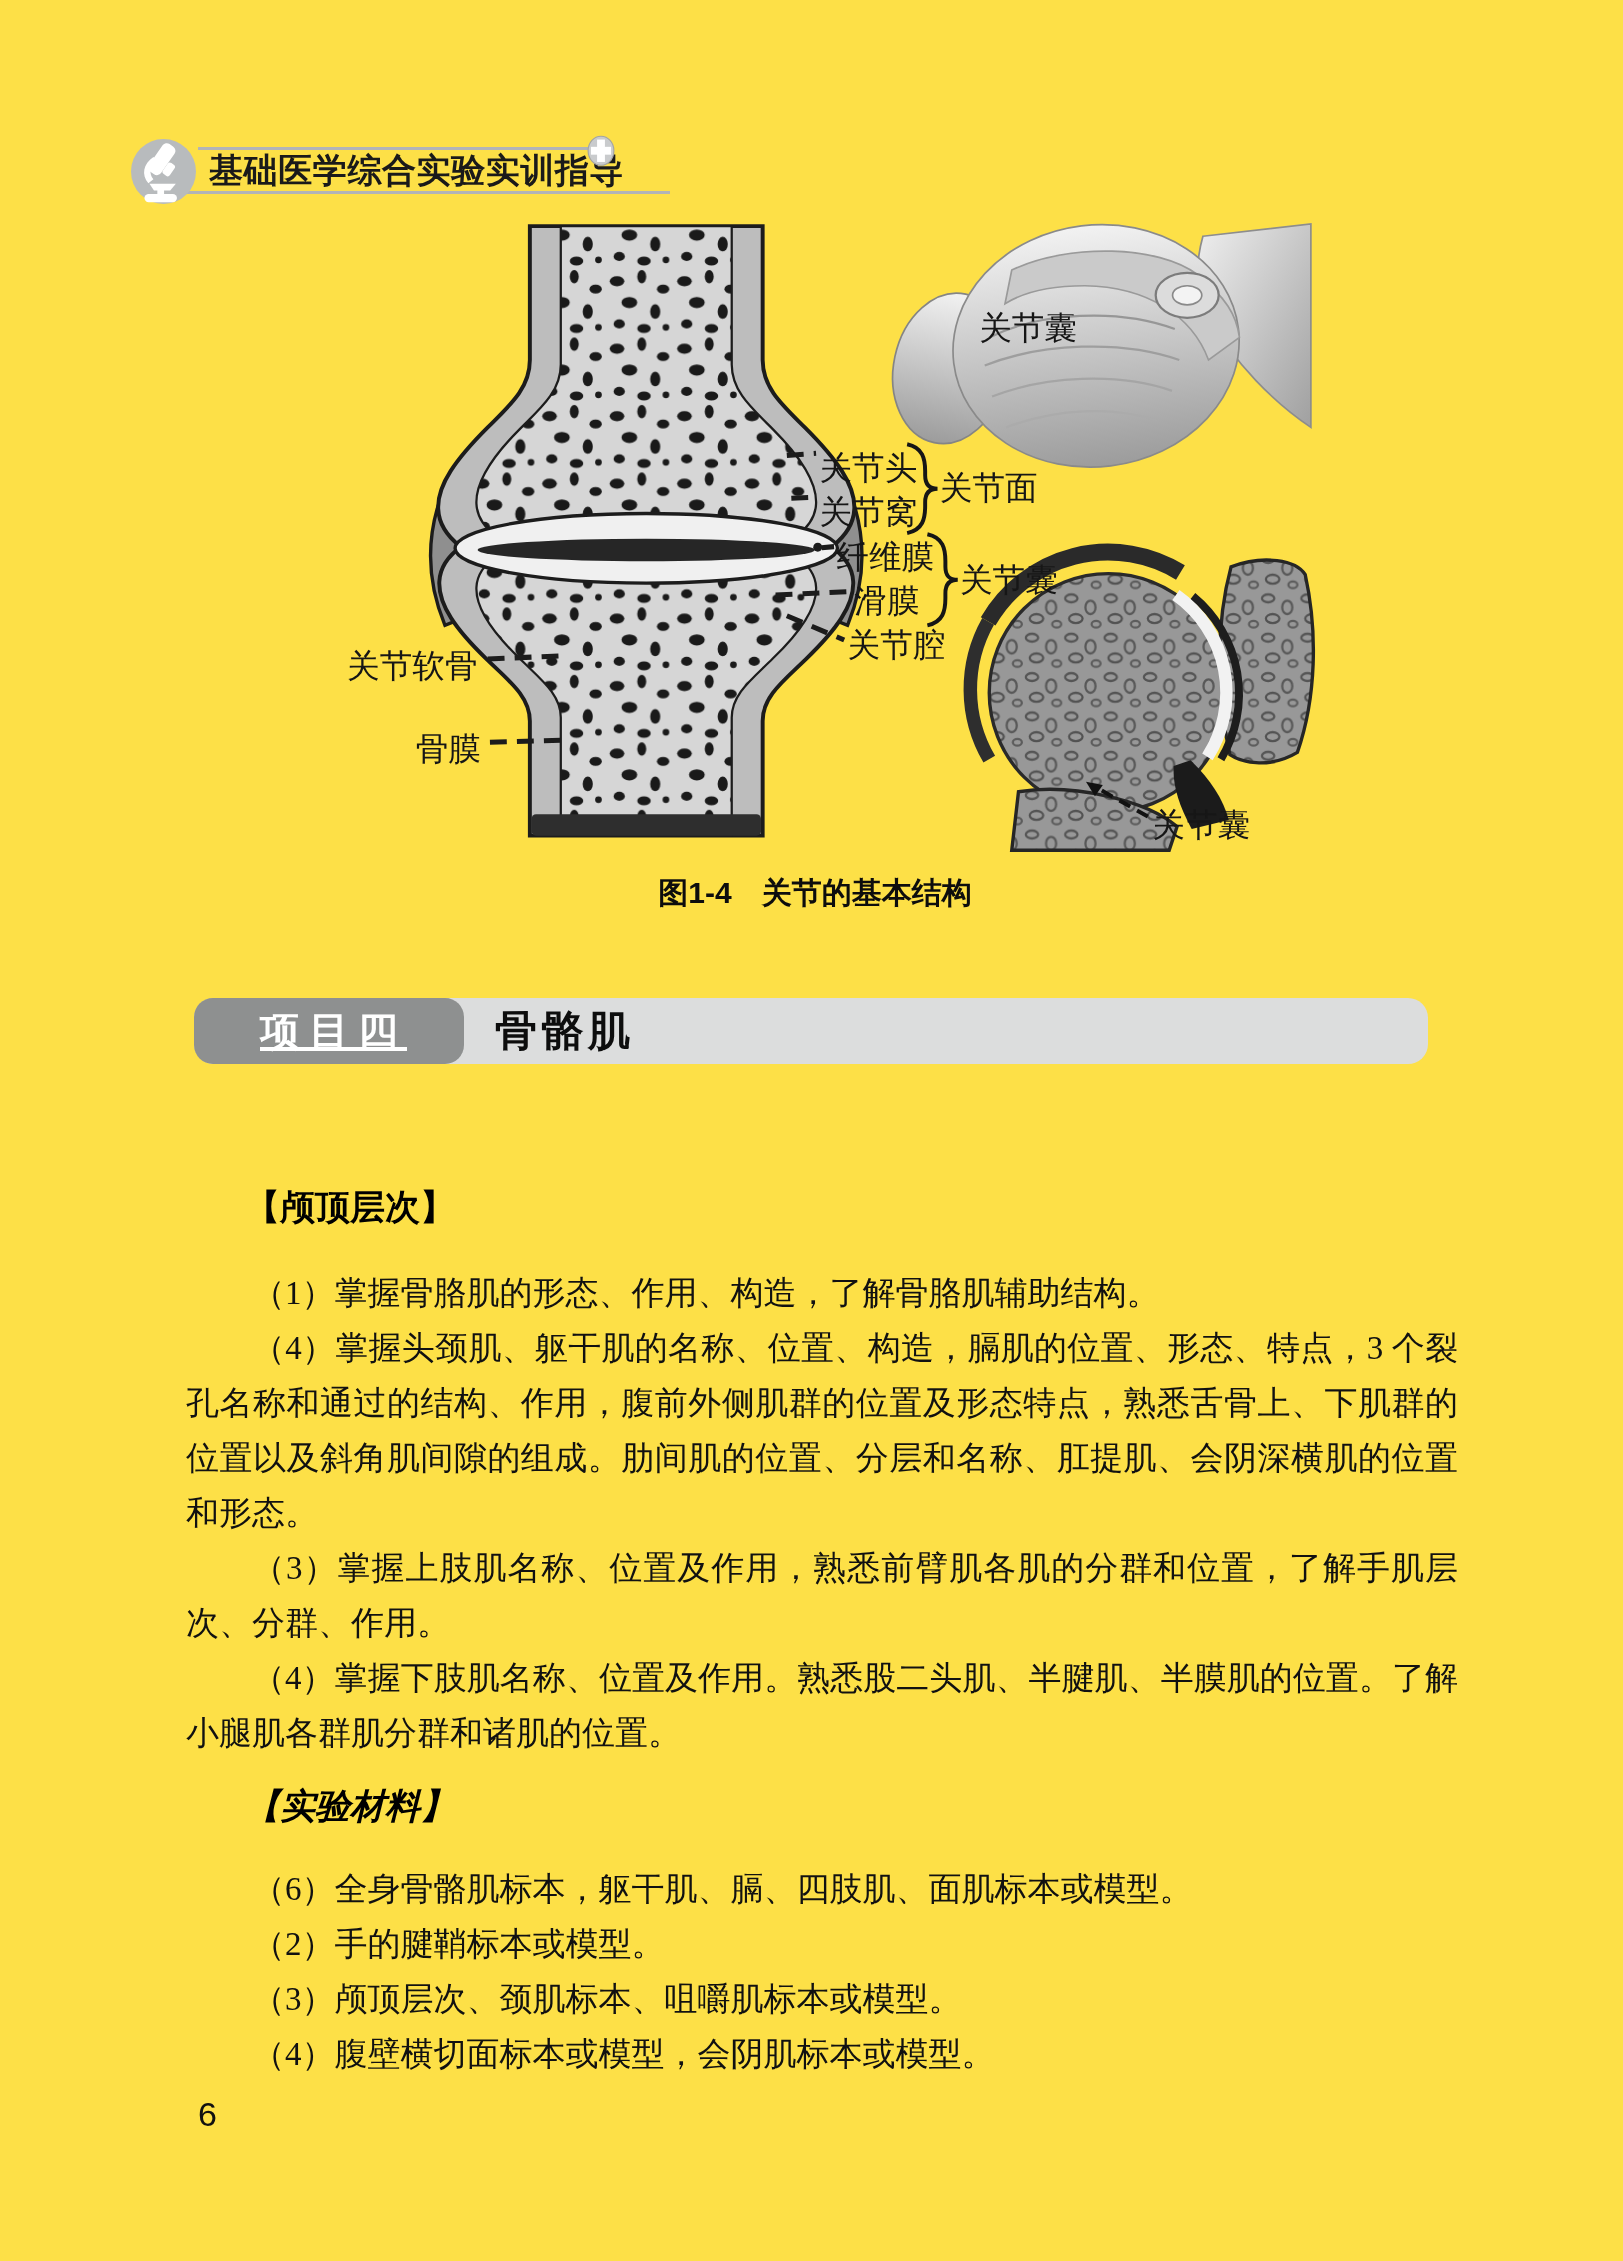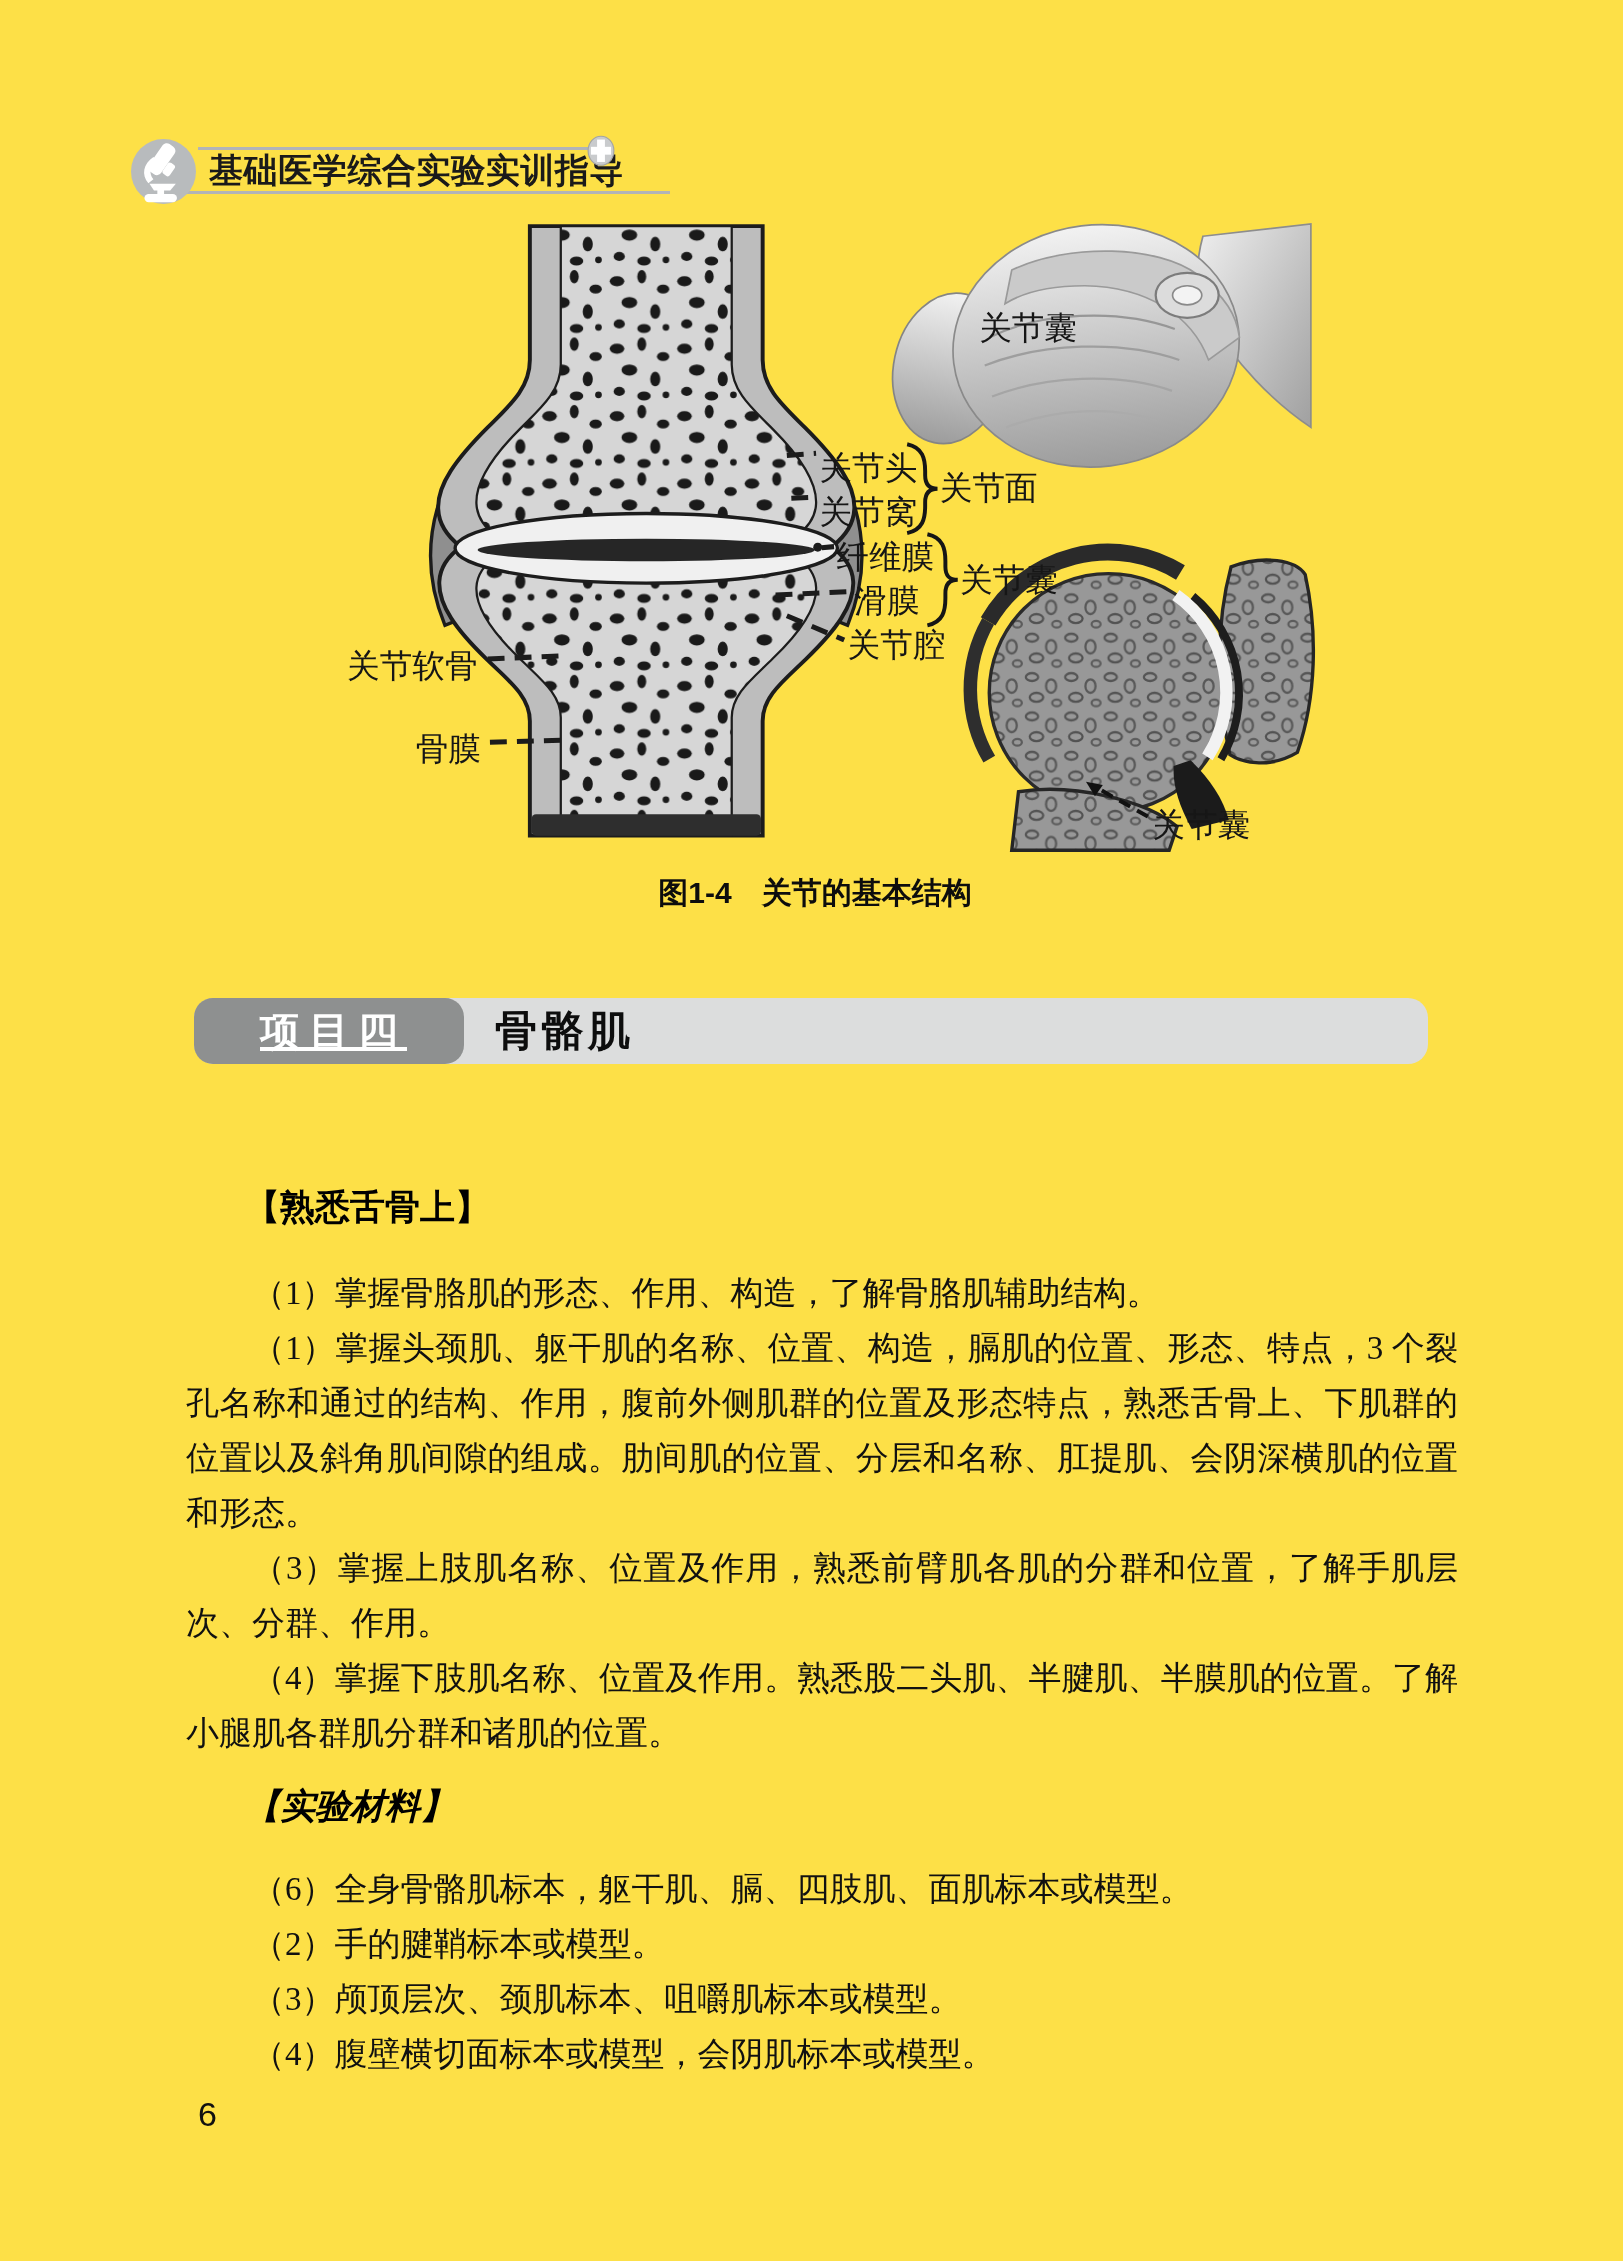--- a/index.html
+++ b/index.html
@@ -190,24 +190,24 @@
   </svg>
 
   <div class="fig-caption">图1-4　关节的基本结构</div>
 
   <div>
     <div class="banner-bar"></div>
     <div class="banner-badge">项目四</div>
     <div class="banner-title">骨骼肌</div>
   </div>
 
-  <div class="sec-heading h-obj">【熟悉舌骨上】</div>
+  <div class="sec-heading h-obj">【颅顶层次】</div>
   <div class="para-block obj-block">
     <p>（1）掌握骨胳肌的形态、作用、构造，了解骨胳肌辅助结构。</p>
-    <p>（1）掌握头颈肌、躯干肌的名称、位置、构造，膈肌的位置、形态、特点，3 个裂孔名称和通过的结构、作用，腹前外侧肌群的位置及形态特点，熟悉舌骨上、下肌群的位置以及斜角肌间隙的组成。肋间肌的位置、分层和名称、肛提肌、会阴深横肌的位置和形态。</p>
+    <p>（4）掌握头颈肌、躯干肌的名称、位置、构造，膈肌的位置、形态、特点，3 个裂孔名称和通过的结构、作用，腹前外侧肌群的位置及形态特点，熟悉舌骨上、下肌群的位置以及斜角肌间隙的组成。肋间肌的位置、分层和名称、肛提肌、会阴深横肌的位置和形态。</p>
     <p>（3）掌握上肢肌名称、位置及作用，熟悉前臂肌各肌的分群和位置，了解手肌层次、分群、作用。</p>
     <p>（4）掌握下肢肌名称、位置及作用。熟悉股二头肌、半腱肌、半膜肌的位置。了解小腿肌各群肌分群和诸肌的位置。</p>
   </div>
 
   <div class="sec-heading h-mat">【实验材料】</div>
   <div class="para-block mat-block">
     <p>（6）全身骨骼肌标本，躯干肌、膈、四肢肌、面肌标本或模型。</p>
     <p>（2）手的腱鞘标本或模型。</p>
     <p>（3）颅顶层次、颈肌标本、咀嚼肌标本或模型。</p>
     <p>（4）腹壁横切面标本或模型，会阴肌标本或模型。</p>

